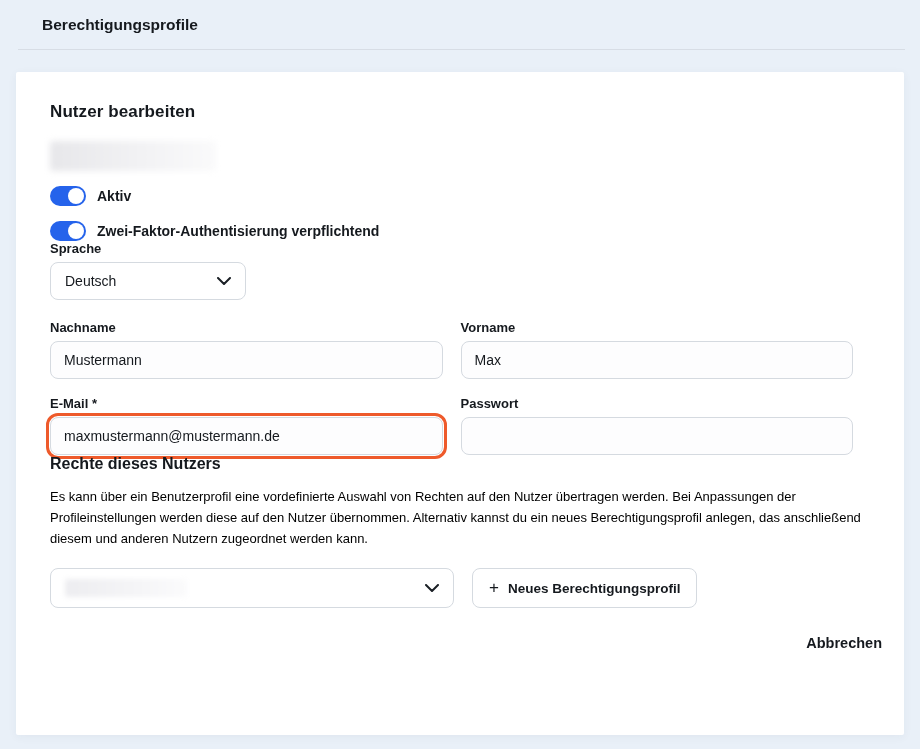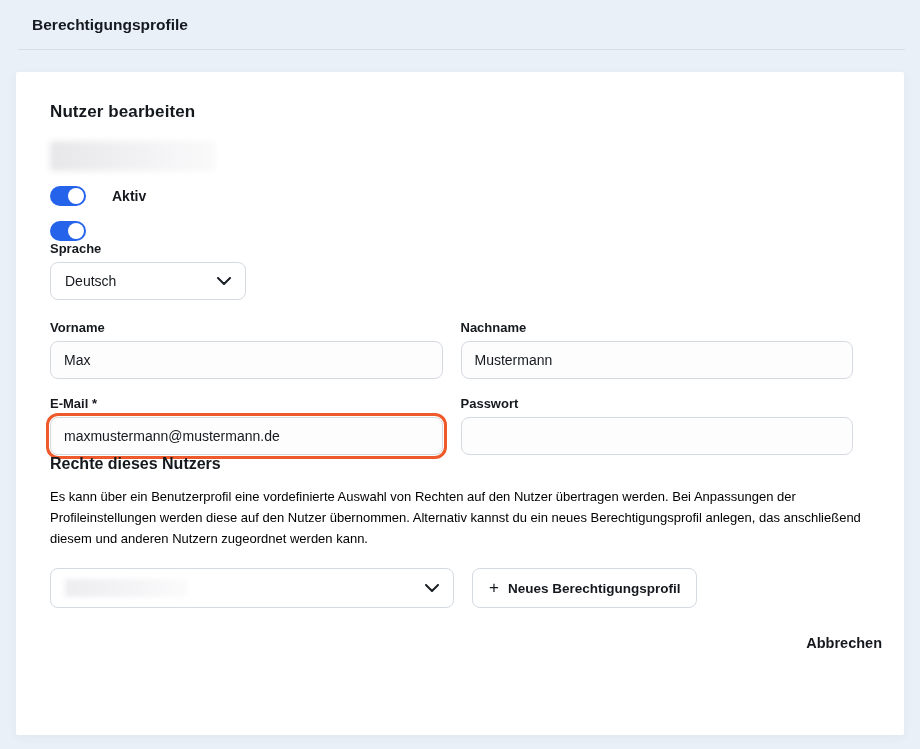--- a/index.html
+++ b/index.html
@@ -5,21 +5,21 @@
   * { margin:0; padding:0; box-sizing:border-box; }
   html,body { width:920px; height:749px; }
   body {
     background:#e9f0f8;
     font-family:"Liberation Sans", sans-serif;
     color:#15191e;
     overflow:hidden;
   }
 
   
-  .tabbar { position:relative; height:50px; display:flex; }
+  .tabbar { position:relative; height:50px; display:flex; padding-left:10px; }
   .tabbar::after {
     content:''; position:absolute; left:18px; right:15px; bottom:0;
     height:1px; background:#d7dde5;
   }
   .tab {
     width:220px; display:flex; align-items:center; justify-content:center;
     font-size:15.5px; font-weight:700; cursor:pointer; position:relative;
   }
   .tab.nutzer { width:198px; margin-left:20px; }
   .tab.active { color:#2563eb; }
@@ -40,21 +40,21 @@
 
   h1 { font-size:17px; font-weight:700; margin-top:4px; letter-spacing:.1px; }
   h2 { font-size:16px; font-weight:700; }
 
   .blur-chip {
     width:166px; height:30px; margin-top:19px; border-radius:3px;
     background:linear-gradient(90deg,#e7e7ea 0%,#f2f2f4 55%,#fafafb 100%);
     filter:blur(3px);
   }
 
-  .toggle-row { display:flex; align-items:center; gap:26px; margin-top:15px; }
+  .toggle-row { display:flex; align-items:center; gap:11px; margin-top:15px; }
   .toggle {
     position:relative; width:36px; height:20px; border-radius:10px;
     background:#2563eb; flex:0 0 auto; cursor:pointer;
   }
   .toggle .knob {
     position:absolute; top:2px; right:2px; width:16px; height:16px;
     border-radius:50%; background:#ffffff;
   }
   .toggle-label { font-size:14px; font-weight:700; }
 
@@ -131,42 +131,43 @@
       <div class="toggle">
         <div class="knob"></div>
       </div>
       <span class="toggle-label">Aktiv</span>
     </div>
 
     <div class="toggle-row">
       <div class="toggle">
         <div class="knob"></div>
       </div>
+      <span class="toggle-label">Zwei-Faktor-Authentisierung verpflichtend</span>
     </div>
 
     <div class="sprache-block">
       <label class="field-label">Sprache</label>
       <div class="selectbox sprache">
         <span>Deutsch</span>
         <span class="chev">
           <svg width="14" height="8" viewBox="0 0 14 8">
               <path d="M1 1l6 6 6-6" stroke="#1b2026" stroke-width="2" fill="none" stroke-linecap="round" stroke-linejoin="round"></path>
             </svg>
         </span>
       </div>
     </div>
 
     <div class="grid">
       <div class="cell">
+        <label class="field-label">Nachname</label>
+        <input type="text" value="Mustermann" style="">
+      </div>
+      <div class="cell">
         <label class="field-label">Vorname</label>
         <input type="text" value="Max" style="">
-      </div>
-      <div class="cell">
-        <label class="field-label">Nachname</label>
-        <input type="text" value="Mustermann" style="">
       </div>
       <div class="cell">
         <label class="field-label">E-Mail *</label>
         <input type="text" class="focus-orange" value="maxmustermann@mustermann.de" style="">
       </div>
       <div class="cell">
         <label class="field-label">Passwort</label>
         <input type="text" value="" style="">
       </div>
     </div>

